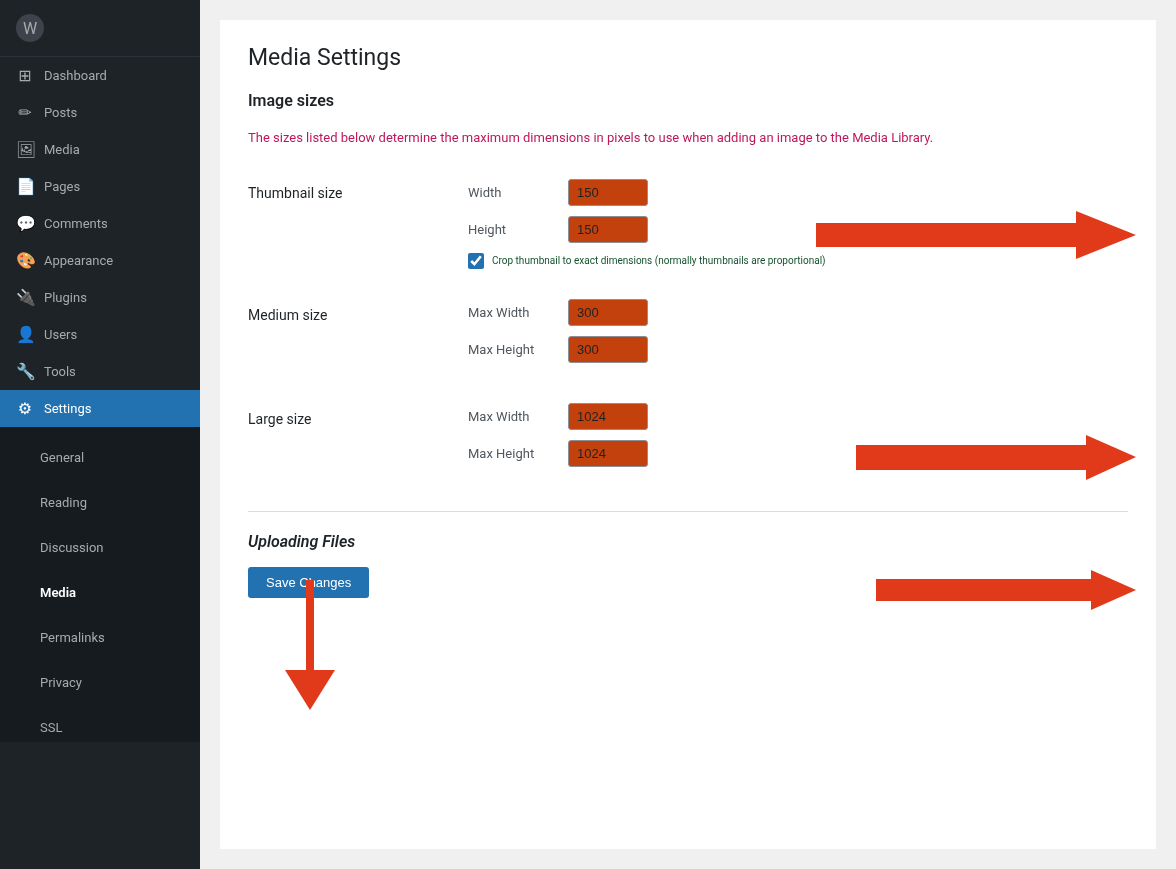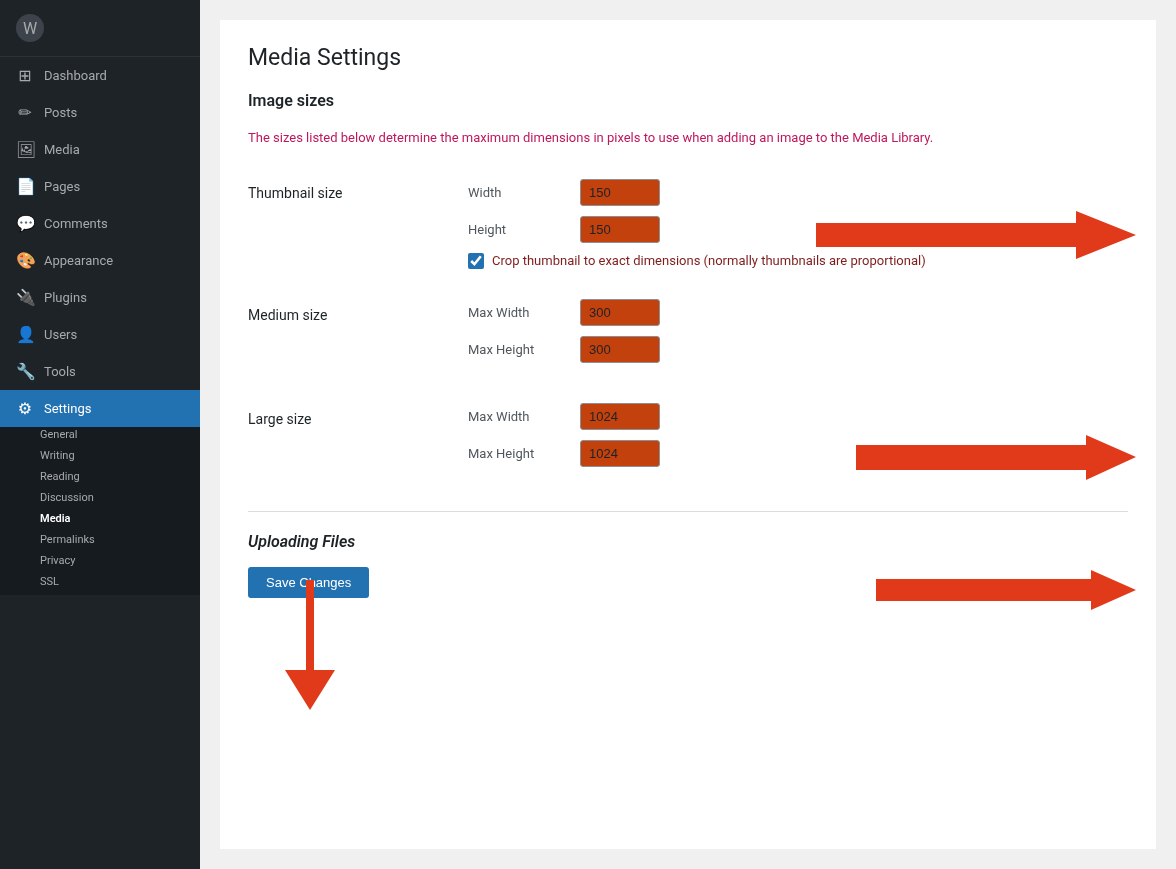--- a/index.html
+++ b/index.html
@@ -50,24 +50,24 @@
     .sidebar-nav-item .icon {
       font-size: 16px;
       width: 18px;
       text-align: center;
     }
     .sidebar-submenu {
       background: #161b1f;
     }
     .sidebar-submenu-item {
       display: block;
-      padding: 1px 16px 7px 40px;
+      padding: 23px 16px 7px 40px;
       color: #a7aaad;
       cursor: pointer;
-      font-size: 11px;
+      font-size: 13px;
     }
     .sidebar-submenu-item.active { color: #fff; font-weight: 600; }
 
     
     #main {
       flex: 1;
       overflow-y: auto;
       padding: 0;
       background: #f0f0f1;
     }
@@ -113,21 +113,21 @@
       width: 220px;
       font-size: 14px;
     }
     .form-table td {
       padding: 10px 0;
       vertical-align: top;
     }
     .field-row {
       display: flex;
       align-items: center;
-      gap: 22px;
+      gap: 10px;
       margin-bottom: 10px;
     }
     .field-row label {
       color: #50575e;
       font-size: 13px;
       width: 90px;
     }
     .field-input {
       width: 80px;
       padding: 5px 8px;
@@ -142,22 +142,22 @@
       align-items: center;
       gap: 8px;
       margin-top: 4px;
     }
     .checkbox-row input[type=checkbox] {
       width: 16px;
       height: 16px;
       accent-color: #2271b1;
     }
     .checkbox-row label {
-      font-size: 13px;
-      color: #7f1d1d;
+      font-size: 10px;
+      color: #14532d;
     }
 
     
     hr.divider {
       border: none;
       border-top: 1px solid #dcdcde;
       margin: 10px 0 20px;
     }
 
     
@@ -227,21 +227,20 @@
       <span>Tools</span>
     </div>
     <div class="sidebar-nav-item active">
       <span class="icon">⚙</span>
       <span>Settings</span>
     </div>
   </div>
 
   <div class="sidebar-submenu">
     <div class="sidebar-submenu-item">General</div>
-    <div class="sidebar-submenu-item">Writing</div>
     <div class="sidebar-submenu-item">Reading</div>
     <div class="sidebar-submenu-item">Discussion</div>
     <div class="sidebar-submenu-item active">Media</div>
     <div class="sidebar-submenu-item">Permalinks</div>
     <div class="sidebar-submenu-item">Privacy</div>
     <div class="sidebar-submenu-item">SSL</div>
   </div>
 </div>
 
 <div id="main">

